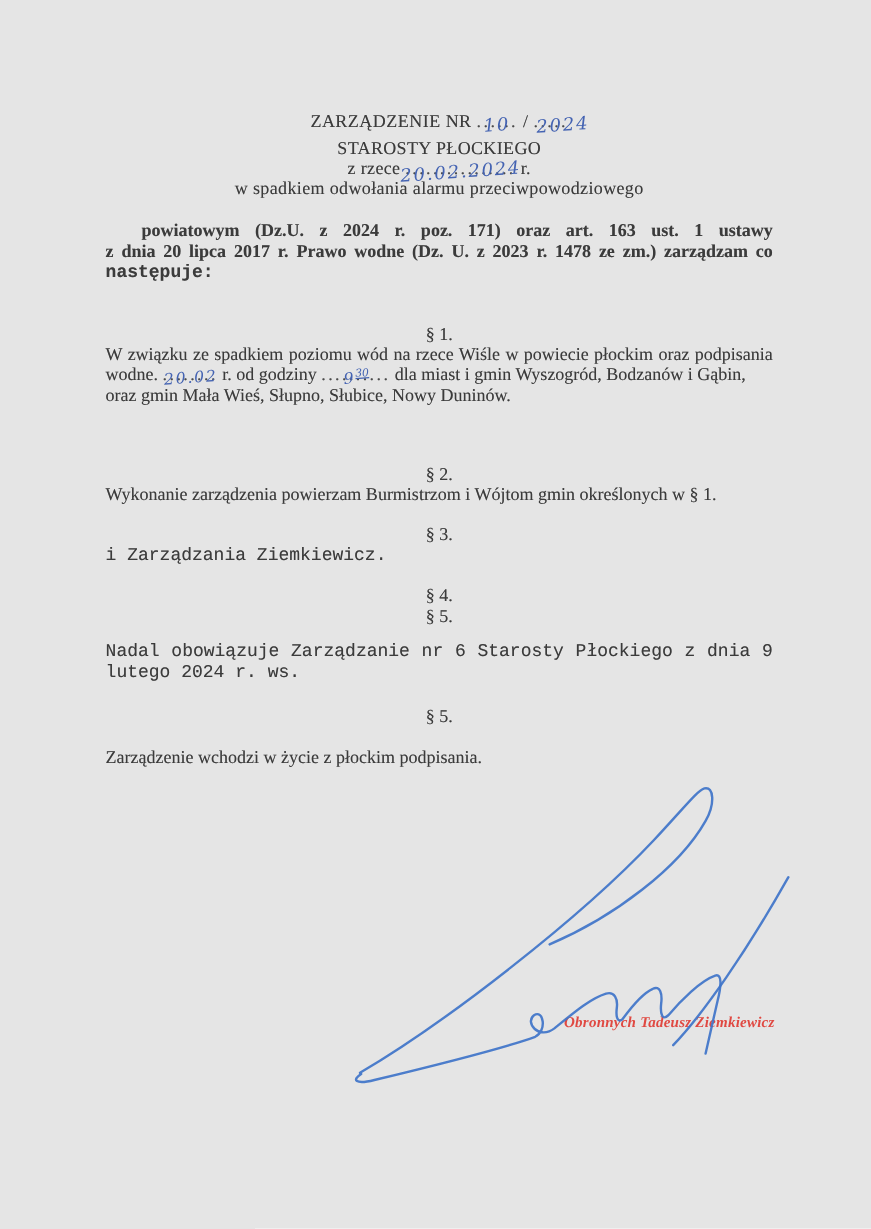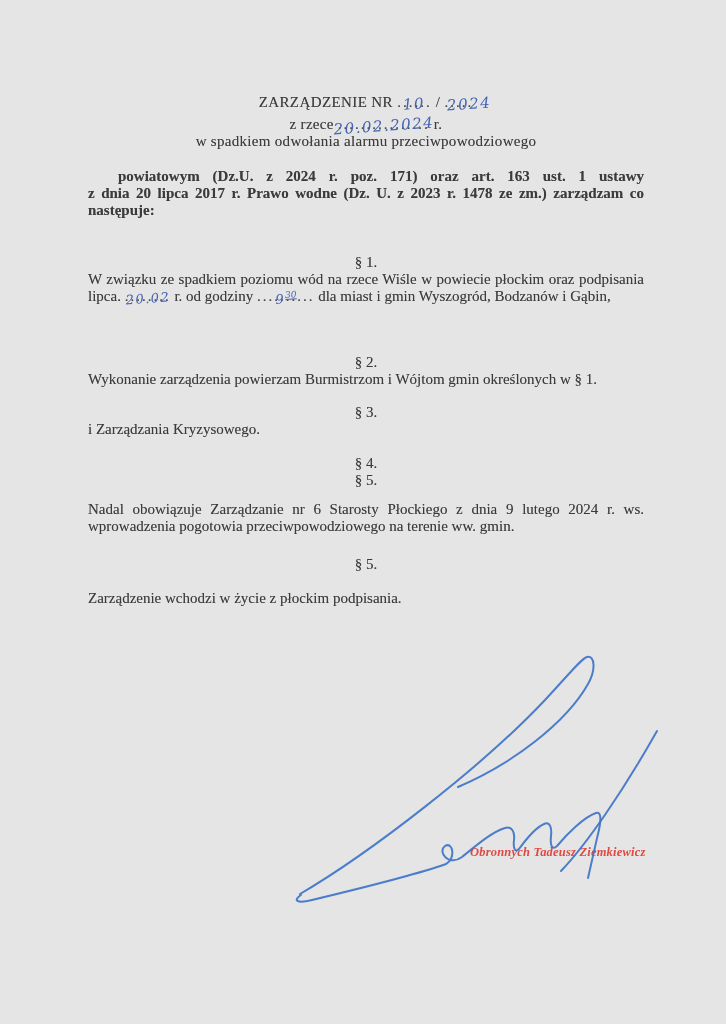--- a/index.html
+++ b/index.html
@@ -23,21 +23,21 @@
     transform:translateX(-50%) rotate(-4deg);
     color:#4463b2; font-family:"DejaVu Serif", serif; font-style:italic;
     white-space:nowrap; letter-spacing:1.5px; text-shadow:none; font-size:15px;
   }
   .hw-left { left:2px; transform:rotate(-4deg); }
   .hw sup { font-size:9px; text-decoration:underline; letter-spacing:0; }
 
   
   .preamble { margin-top:18px; font-weight:bold; }
   .just .tline { text-align:justify; text-align-last:justify; }
-  .just .tline:last-child { text-align-last:left; }
+  .just .tline:last-child { text-align-last:left;font-family:Liberation Mono, monospace; }
   .just-all .tline { text-align:justify; text-align-last:justify; }
   .indent .tline:first-child { text-indent:30px; }
 
   .sec-head { text-align:center; }
   .m35 { margin-top:35px; }
   .m49 { margin-top:49px; }
   .m16 { margin-top:16px; }
   .m17 { margin-top:17px; }
   .m0  { margin-top:0px;  }
   .m21 { margin-top:21px; }
@@ -68,58 +68,59 @@
 
   <div class="doc">
 
     <div class="hdr">
       <div class="hdr-line1">
         <span>ZARZĄDZENIE NR</span>
         <span class="hw-slot"><span class="dots">......</span><span class="hw">10</span></span>
         <span>/</span>
         <span class="hw-slot"><span class="dots">.....</span><span class="hw hw-left">2024</span></span>
       </div>
+      <div class="hdr-line">STAROSTY PŁOCKIEGO</div>
       <div class="hdr-line">
         <span>z rzece</span>
         <span class="hw-slot"><span class="dots">................</span><span class="hw">20.02.2024</span></span>
         <span>r.</span>
       </div>
       <div class="hdr-line">w spadkiem odwołania alarmu przeciwpowodziowego</div>
     </div>
 
     <div class="preamble just indent">
         <div class="tline">powiatowym (Dz.U. z 2024 r. poz. 171) oraz art. 163 ust. 1 ustawy</div>
         <div class="tline">z dnia 20 lipca 2017 r. Prawo wodne (Dz. U. z 2023 r. 1478 ze zm.) zarządzam co</div>
         <div class="tline">następuje:</div>
       </div>
 
     <div class="sec-head m35">§ 1.</div>
     <div class="just-all">
         <div class="tline">W związku ze spadkiem poziomu wód na rzece Wiśle w powiecie płockim oraz podpisania</div>
       </div>
     <div>
-      <span>lipca.</span>
+      <span>wodne.</span>
       <span class="hw-slot"><span class="dots">........</span><span class="hw" style="font-size:13px">20.02</span></span><span> r. od godziny </span>
       <span class="hw-slot"><span class="dots">..........</span><span class="hw" style="font-size:13px"><span>9</span><sup>30</sup></span></span><span> dla miast i gmin Wyszogród, Bodzanów  i Gąbin,</span>
     </div>
+    <div>oraz gmin Mała Wieś, Słupno, Słubice, Nowy Duninów.</div>
 
     <div class="sec-head m49">§ 2.</div>
     <div>Wykonanie zarządzenia powierzam Burmistrzom i Wójtom gmin określonych w § 1.</div>
 
     <div class="sec-head m16">§ 3.</div>
     <div class="just">
-        <div class="tline">i Zarządzania Kryzysowego.</div>
+        <div class="tline">i Zarządzania Ziemkiewicz.</div>
       </div>
 
     <div class="sec-head m17">§ 4.</div>
 
     <div class="sec-head m0">§ 5.</div>
     <div class="just gap12">
         <div class="tline">Nadal obowiązuje Zarządzanie nr 6 Starosty Płockiego z dnia  9 lutego 2024 r. ws.</div>
-        <div class="tline">wprowadzenia pogotowia przeciwpowodziowego na terenie ww. gmin.</div>
       </div>
 
     <div class="sec-head m21">§ 5.</div>
     <div class="gap17">Zarządzenie wchodzi w życie z płockim podpisania.</div>
   </div>
 
   <div class="stamp-name">Obronnych Tadeusz Ziemkiewicz</div>
 
   <svg class="sig-svg" viewBox="0 0 726 1024" aria-hidden="true">
     <path d="M300,894 C370,853 483,766 545,700 C572,671 581,659 587,657 C595,655 596,670 588,684 C566,723 512,764 458,787"></path>

